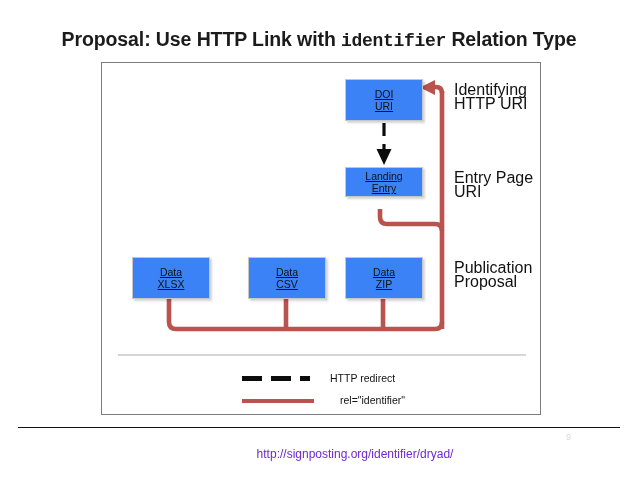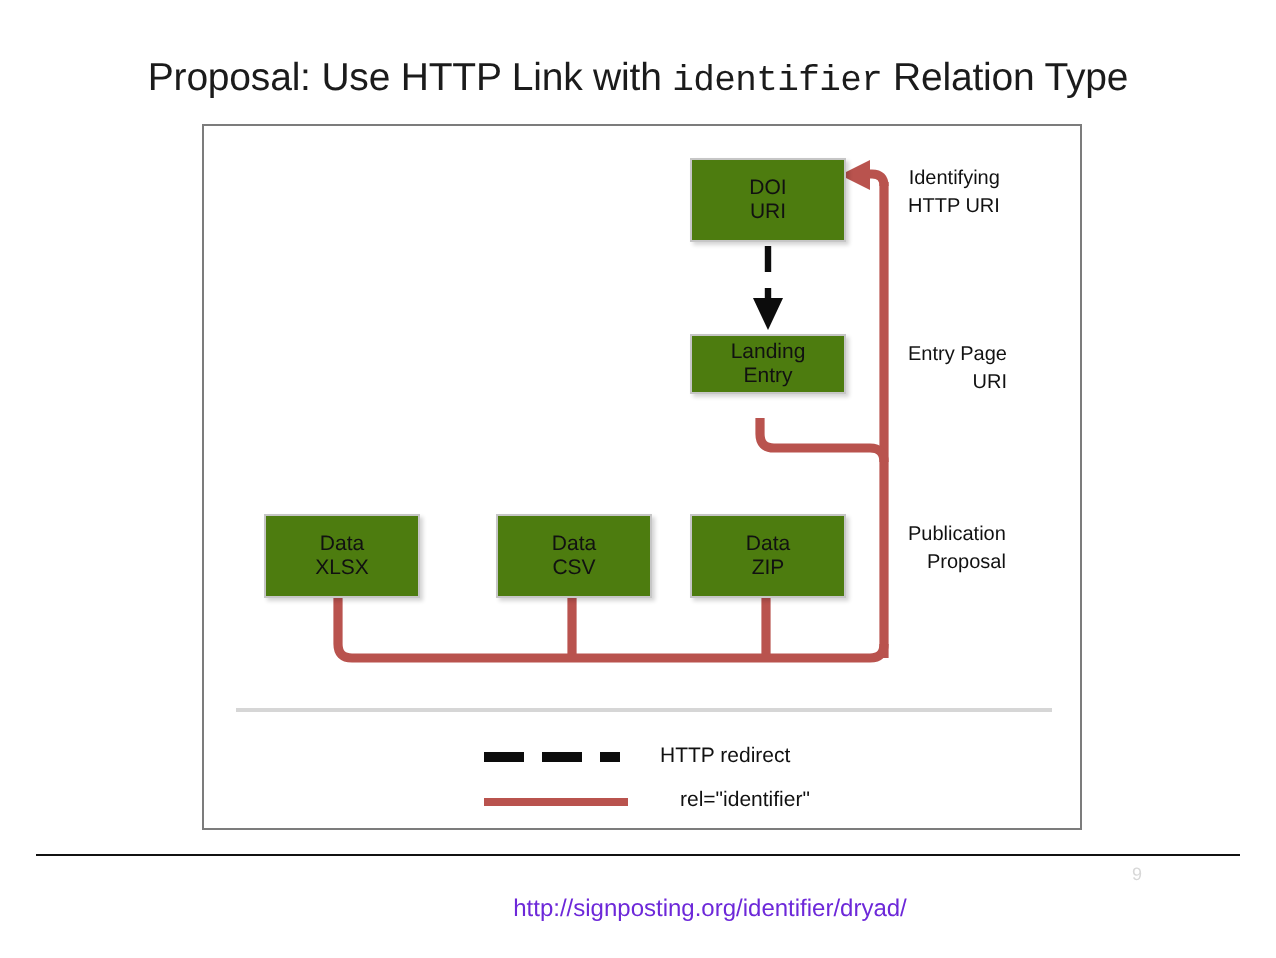--- a/index.html
+++ b/index.html
@@ -17,21 +17,21 @@
   }
 
   
   .slide-title {
     position: absolute;
     left: 0;
     top: 28px;
     width: 638px;
     text-align: center;
     font-size: 19.5px;
-    font-weight: 400;
+    font-weight: 700;
     color: #1b1b1b;
     white-space: nowrap;
     letter-spacing: -0.1px;
   }
   .slide-title .mono {
     font-family: "Liberation Mono", "DejaVu Sans Mono", monospace;
     font-size: 18px;
     letter-spacing: -0.3px;
   }
 
@@ -53,49 +53,49 @@
     top: 0;
     width: 440px;
     height: 353px;
   }
 
   
   .node {
     position: absolute;
     box-sizing: border-box;
     border: 1.5px solid #c6c6c6;
-    background: #4d7c0f;
+    background: #3b82f6;
     box-shadow: 1.5px 1.5px 2px rgba(0,0,0,0.17);
     display: flex;
     flex-direction: column;
     align-items: center;
     justify-content: center;
     font-size: 10.5px;
     line-height: 12.5px;
     color: #111111;
     text-align: center;
     z-index: 5;
+    text-decoration: underline;
   }
   .node .line2 { display: block; }
 
   #node-doi      { left: 243px; top: 16px;  width: 78px; height: 42px; }
   #node-landing  { left: 243px; top: 104px; width: 78px; height: 30px; }
   #node-xlsx     { left: 30px;  top: 194px; width: 78px; height: 42px; }
   #node-csv      { left: 146px; top: 194px; width: 78px; height: 42px; }
   #node-zip      { left: 243px; top: 194px; width: 78px; height: 42px; }
 
   
   .side-label {
     position: absolute;
-    font-size: 10px;
+    font-size: 16px;
     line-height: 13.5px;
     color: #111111;
     white-space: nowrap;
     z-index: 4;
-    text-align: right;
   }
   #label-identifying { left: 352px; top: 20px; }
   #label-entry       { left: 352px; top: 108px; }
   #label-publication { left: 352px; top: 198px; }
 
   
   .inner-divider {
     position: absolute;
     left: 16px;
     top: 291px;

